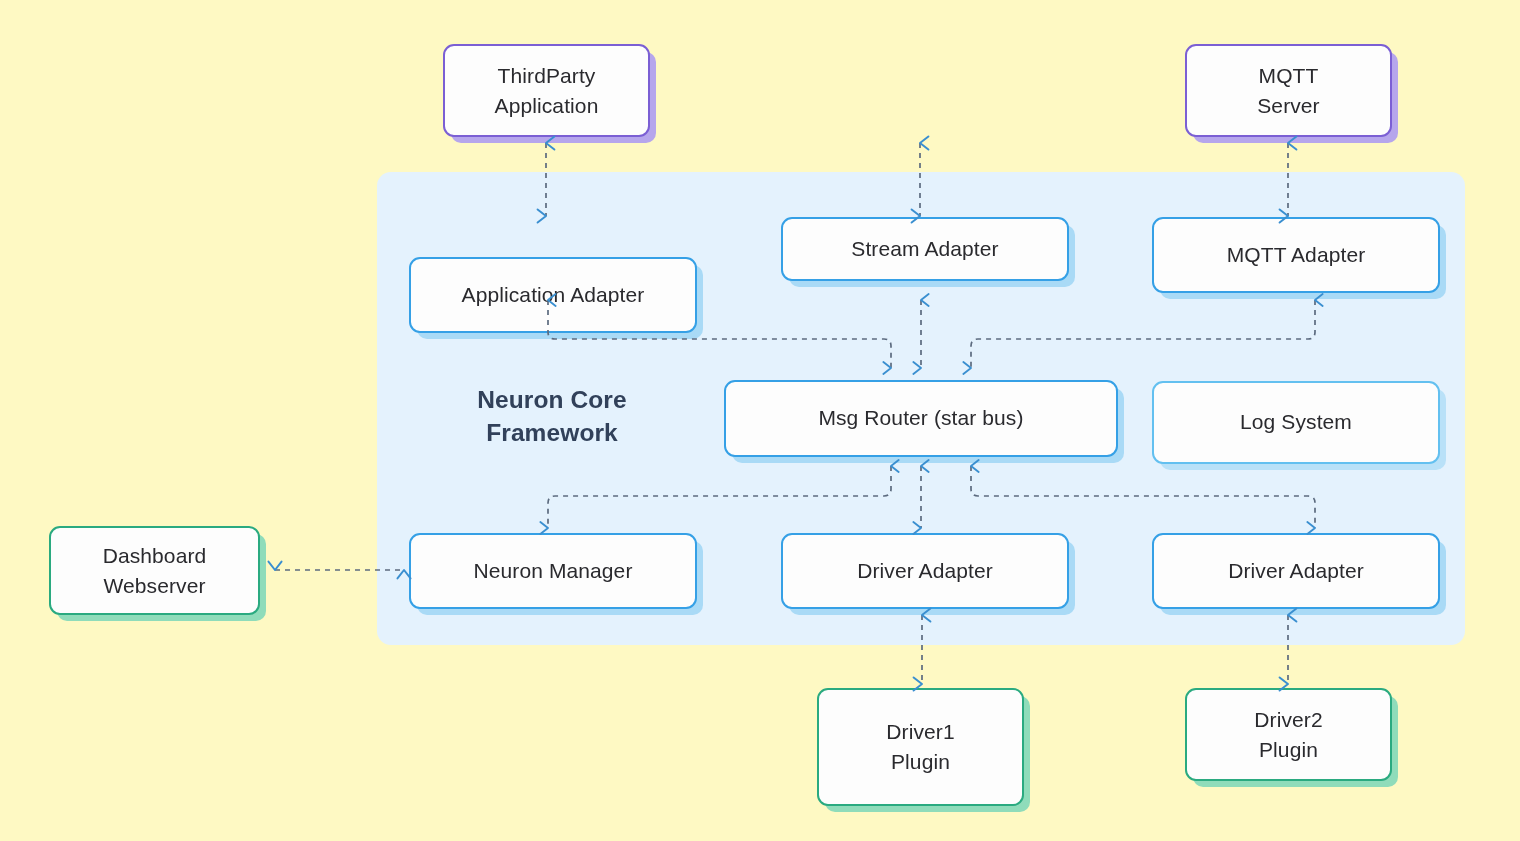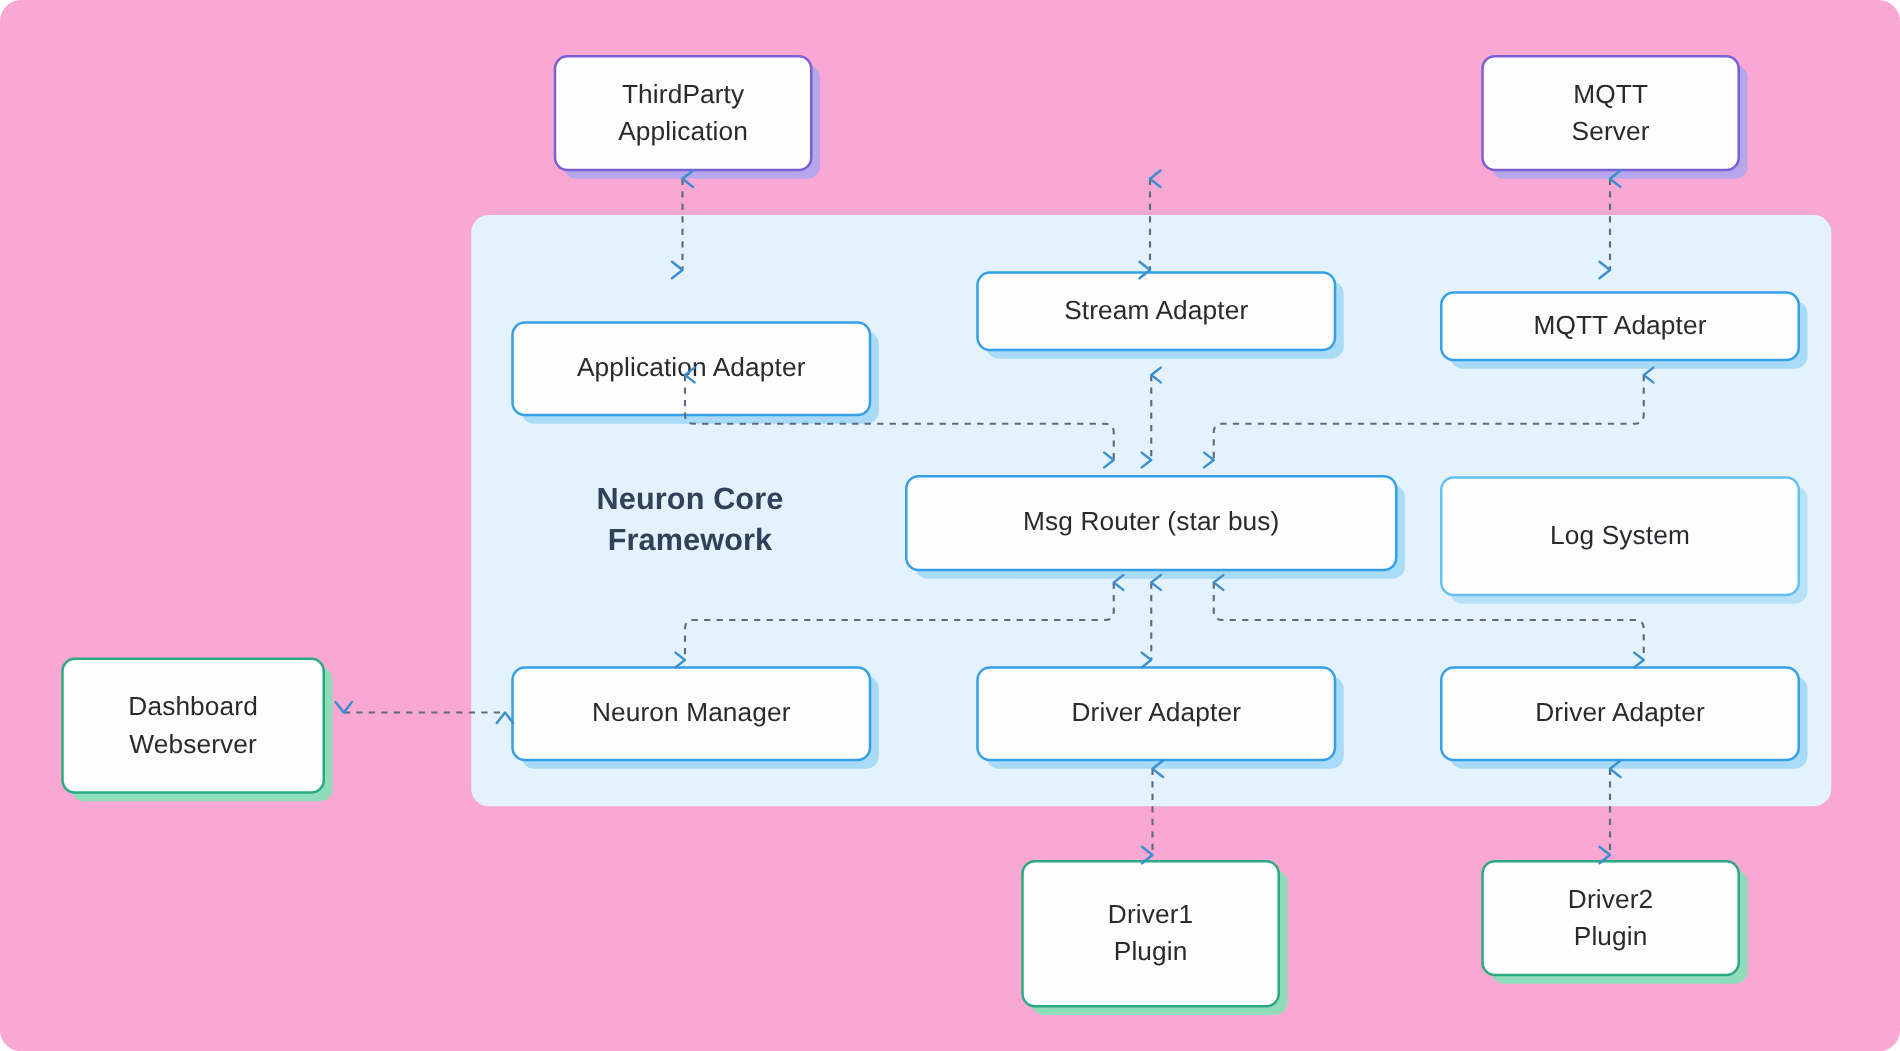--- a/index.html
+++ b/index.html
@@ -7,23 +7,22 @@
     padding: 0;
     background: #ffffff;
   }
   body {
     font-family: "Liberation Sans", sans-serif;
   }
   #canvas {
     position: relative;
     width: 1520px;
     height: 841px;
-    background: #f9a8d4;
+    background: #fef9c3;
     overflow: hidden;
-    border-radius: 17px;
   }
   #wires {
     position: absolute;
     left: 0; top: 0;
     width: 1520px;
     height: 841px;
     pointer-events: none;
     z-index: 5;
   }
 
@@ -157,50 +156,50 @@
   </div>
 
   <div class="node blue" style="left:409px; top:217px; width:288px; height:76px;margin-top:40px;">
     <span class="lbl">Application Adapter</span>
   </div>
 
   <div class="node blue" style="left:781px; top:217px; width:288px; height:64px;">
     <span class="lbl">Stream Adapter</span>
   </div>
 
-  <div class="node blue" style="left:1152px; top:217px; width:288px; height:56px;margin-top:16px;">
+  <div class="node blue" style="left:1152px; top:217px; width:288px; height:76px;">
     <span class="lbl">MQTT Adapter</span>
   </div>
 
   <div class="core-label">
     <span>Neuron Core</span><br>
     <span>Framework</span>
   </div>
 
   <div class="node blue" style="left:724px; top:380px; width:394px; height:77px;">
     <span class="lbl">Msg Router (star bus)</span>
   </div>
 
-  <div class="node bluelight" style="left:1152px; top:381px; width:288px; height:96px;">
+  <div class="node bluelight" style="left:1152px; top:381px; width:288px; height:83px;">
     <span class="lbl">Log System</span>
   </div>
 
   <div class="node blue" style="left:409px; top:533px; width:288px; height:76px;">
     <span class="lbl">Neuron Manager</span>
   </div>
 
   <div class="node blue" style="left:781px; top:533px; width:288px; height:76px;">
     <span class="lbl">Driver Adapter</span>
   </div>
 
   <div class="node blue" style="left:1152px; top:533px; width:288px; height:76px;">
     <span class="lbl">Driver Adapter</span>
   </div>
 
-  <div class="node green two-line" style="left:49px; top:526px; width:211px; height:109px;">
+  <div class="node green two-line" style="left:49px; top:526px; width:211px; height:89px;">
     <span class="lbl">
       <span>Dashboard</span><br>
       <span>Webserver</span>
     </span>
   </div>
 
   <div class="node green two-line" style="left:817px; top:688px; width:207px; height:118px;">
     <span class="lbl">
       <span>Driver1</span><br>
       <span>Plugin</span>

